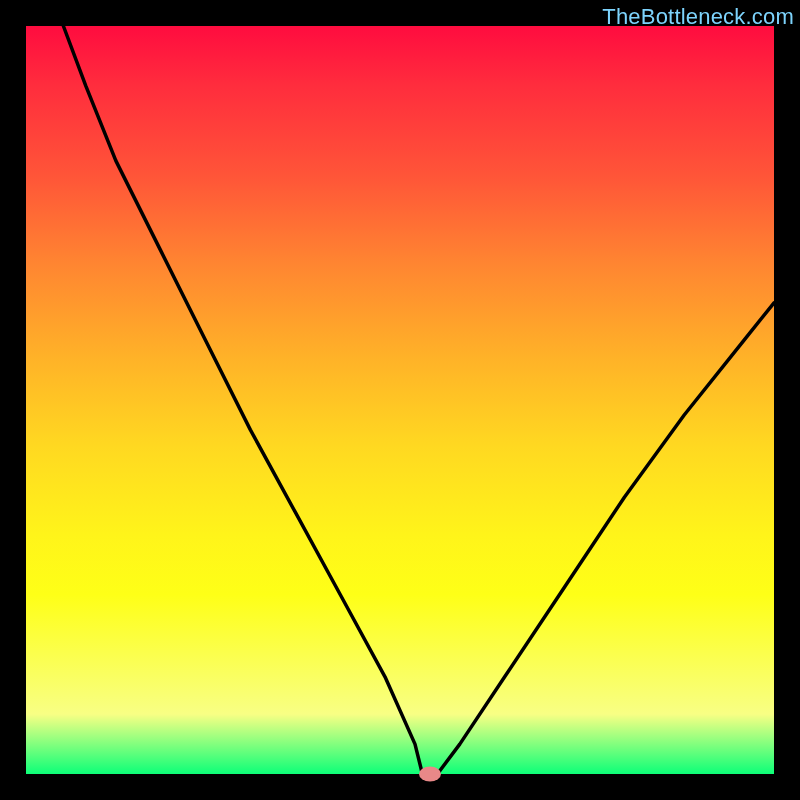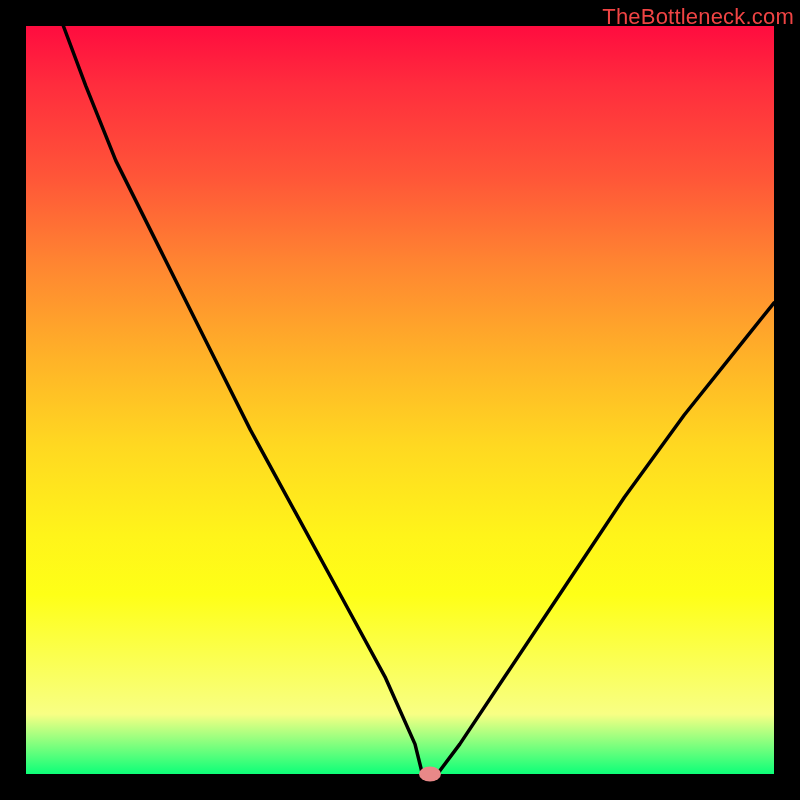--- a/index.html
+++ b/index.html
@@ -27,21 +27,21 @@
       #fff41a 68%,
       #feff17 76%,
       #f8ff84 92%,
       #0dff78 100%
     );
   }
   .watermark {
     position: absolute;
     top: 4px;
     right: 6px;
-    color: #ef4444;
+    color: #7dd3fc;
     font-size: 22px;
     font-weight: 500;
     letter-spacing: 0.2px;
     z-index: 10;
   }
   svg.curve {
     position: absolute;
     left: 0;
     top: 0;
     width: 748px;

